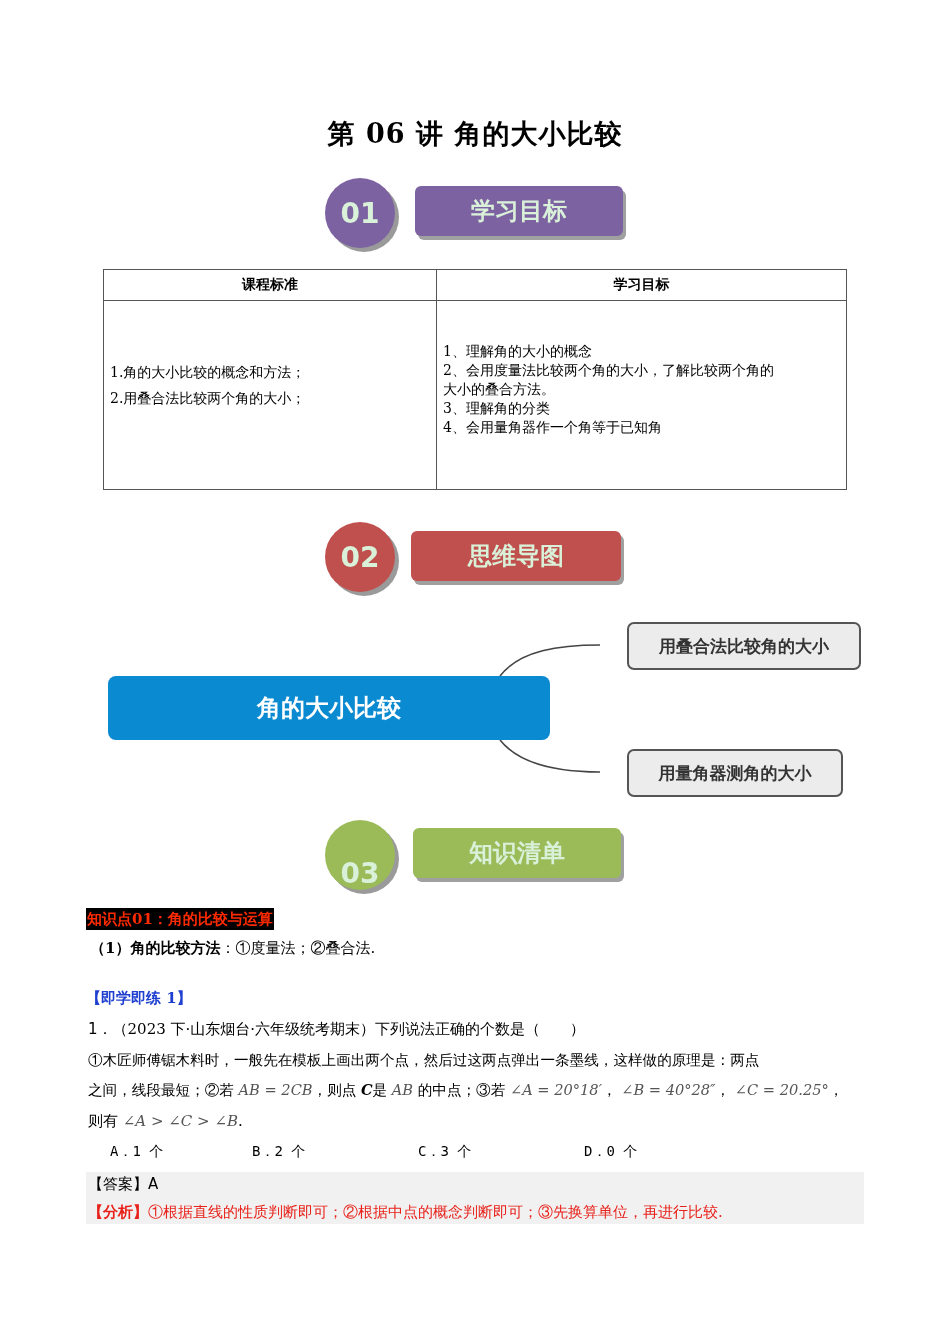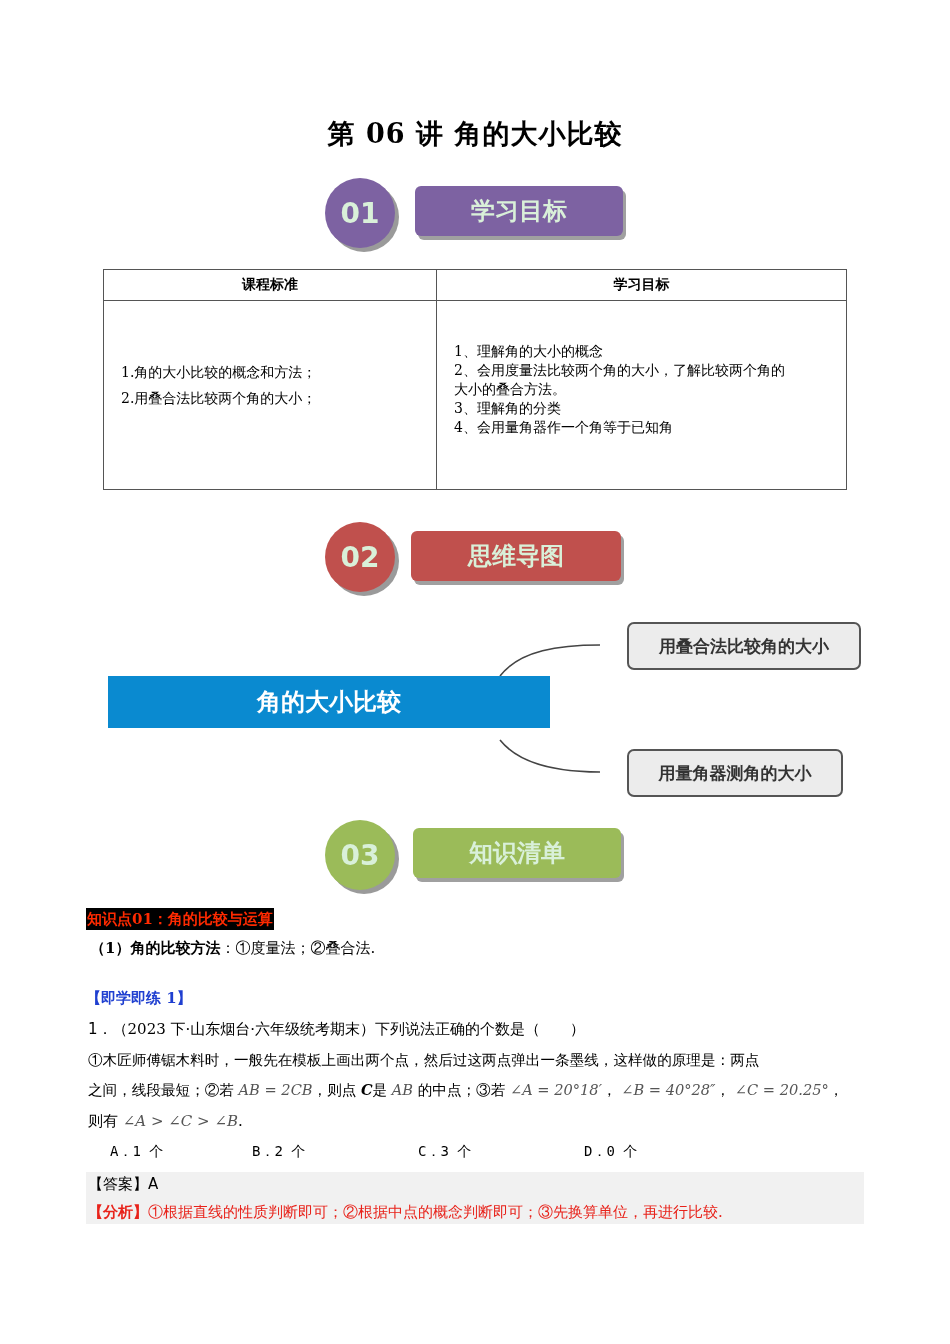--- a/index.html
+++ b/index.html
@@ -17,27 +17,27 @@
     .sec-num::before { content: ""; }
     .sec-bar { height: 50px; border-radius: 6px; box-shadow: 3px 4px 0 #a0a0a0;
                display: flex; align-items: center; justify-content: center;
                font-family: "DejaVu Sans", sans-serif; font-weight: bold; font-size: 24px; color: #d9f0d9; }
 
     
     table.obj { position: absolute; left: 103px; top: 269px; width: 744px; border-collapse: collapse;
                 font-size: 14px; }
     table.obj td, table.obj th { border: 1px solid #555; vertical-align: middle; }
     table.obj th { height: 28px; font-weight: bold; font-size: 14px; font-family: "DejaVu Sans", sans-serif; }
-    table.obj td { height: 188px; padding: 0 17px; }
+    table.obj td { height: 188px; padding: 0 6px; }
     .lines-left div { line-height: 26px; }
     .lines-right div { line-height: 19px; }
 
     
-    .mm-root { left: 108px; top: 676px; width: 442px; height: 52px; background: #0a8ad0;
-               border-radius: 0; color: #fff; font-family: "DejaVu Sans", sans-serif; font-weight: bold;
+    .mm-root { left: 108px; top: 676px; width: 442px; height: 64px; background: #0a8ad0;
+               border-radius: 8px; color: #fff; font-family: "DejaVu Sans", sans-serif; font-weight: bold;
                font-size: 24px; display: flex; align-items: center; justify-content: center; }
     .mm-node { height: 44px; background: #ececec; border: 2px solid #555; border-radius: 7px;
                font-family: "DejaVu Sans", sans-serif; font-weight: bold; font-size: 17px; color: #333;
                display: flex; align-items: center; justify-content: center; margin-left: 28px; }
 
     .kp-title { left: 86px; top: 908px; background: #000000; color: #ff2a00; font-weight: bold; font-size: 15px;
                 padding: 0 1px; line-height: 22px; }
     .line { font-size: 15px; line-height: 22px; }
     .blue-bold { color: #1f3fd0; font-weight: bold; }
     .opt { font-family: "DejaVu Sans Mono", monospace; font-size: 14px; }
@@ -92,21 +92,21 @@
 
 <svg class="abs" style="left:0;top:0;" width="950" height="1344">
   <path d="M 500 676 C 520 650, 560 645, 600 645" stroke="#444" stroke-width="1.6" fill="none"></path>
   <path d="M 500 740 C 520 765, 560 772, 600 772" stroke="#444" stroke-width="1.6" fill="none"></path>
 </svg>
 <div class="abs mm-root">角的大小比较</div>
 <div class="abs mm-node" style="left:599px;top:622px;width:230px;">用叠合法比较角的大小</div>
 <div class="abs mm-node" style="left:599px;top:749px;width:212px;">用量角器测角的大小</div>
 
 <div class="abs" style="left:325px;top:820px;width:300px;height:70px;">
-  <div class="abs sec-num" style="left:0;top:0;background:#9bbb59;">
+  <div class="abs sec-num" style="left:0;top:0;background:#9bbb59;align-items:flex-end;">
     <span>03</span>
   </div>
   <div class="abs sec-bar" style="left:88px;top:8px;width:208px;background:#9bbb59;">
     <span>知识清单</span>
   </div>
 </div>
 
 <div class="abs kp-title">知识点01：角的比较与运算</div>
 <div class="abs line" style="left:90px;top:937px;">
   <b>（1）角的比较方法</b><span>：①度量法；②叠合法.</span>

